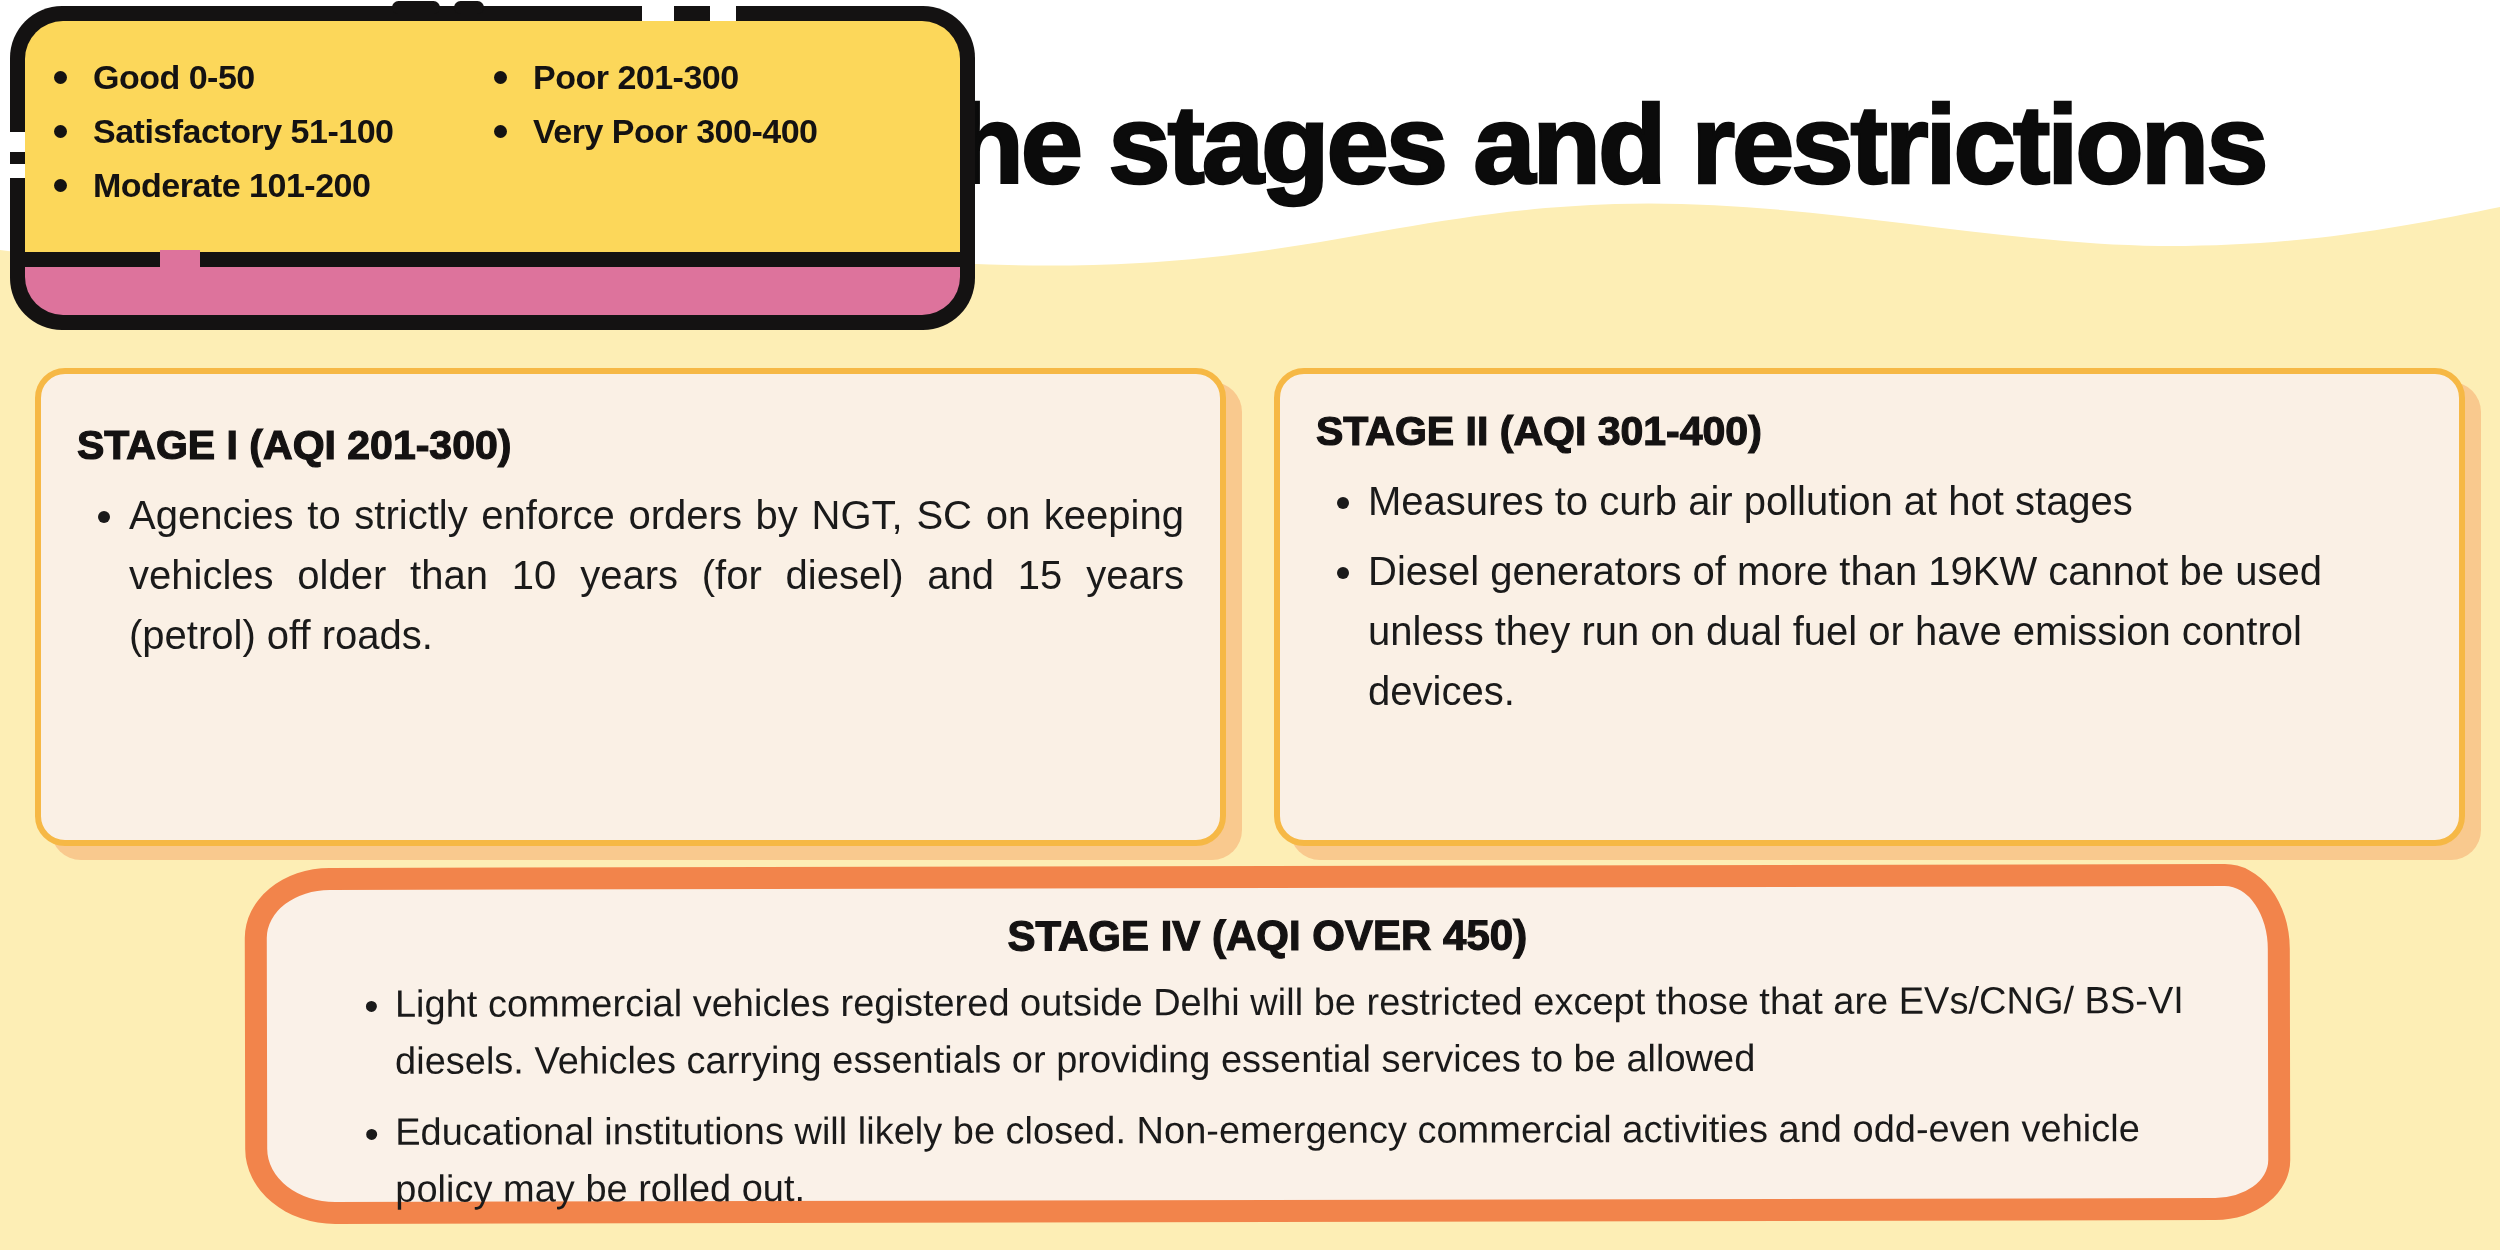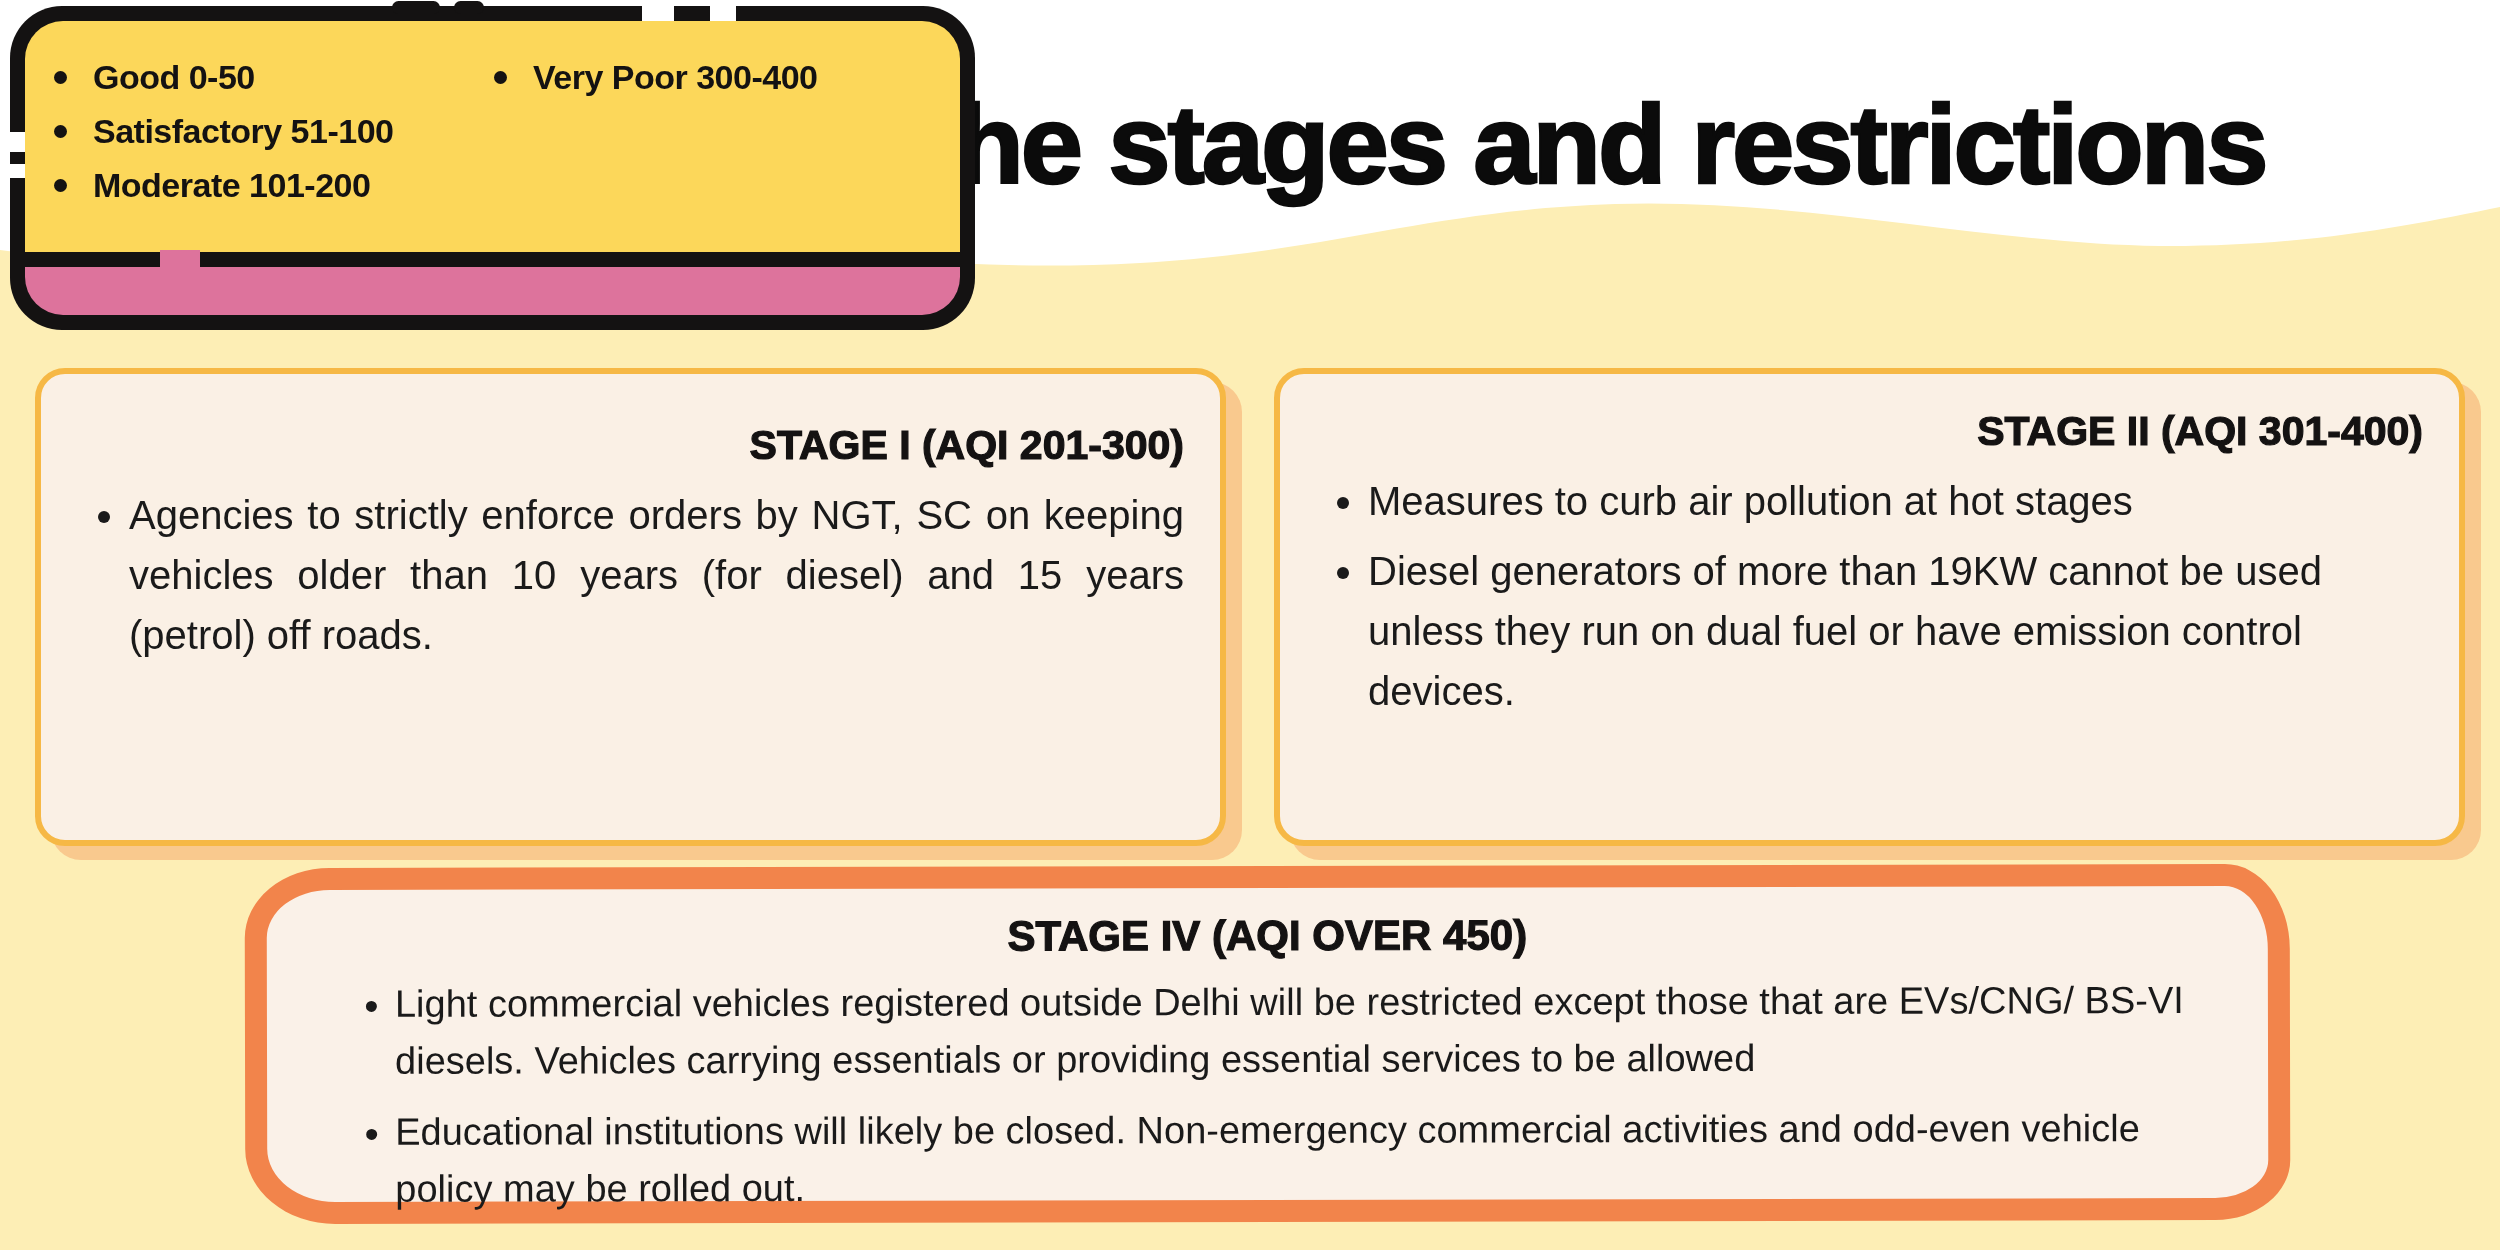--- a/index.html
+++ b/index.html
@@ -51,21 +51,21 @@
     position:absolute;left:35px;top:368px;width:2430px;height:478px;
     display:flex;gap:48px;z-index:2;
   }
   .stage-card{
     flex:1;box-sizing:border-box;height:478px;
     background:#FAF0E5;border:6px solid #F6B845;border-radius:30px;
     box-shadow:16px 14px 0 0 #F9C98E;
     padding:34px 36px 24px;
   }
   .stage-card h2{
-    margin:0 0 16px;text-align:right;font-size:41px;font-weight:800;
+    margin:0 0 16px;text-align:left;font-size:41px;font-weight:800;
     color:#141212;letter-spacing:0;-webkit-text-stroke:1.2px #141212;
     white-space:nowrap;
   }
   .stage-card ul{margin:0;padding-left:52px;}
   .stage-card li{
     font-size:40px;line-height:1.5;color:#1a1a1a;margin-bottom:10px;
   }
   .card-1 h2{margin-top:14px;}
   .card-1 li{text-align:justify;text-justify:inter-word;}
   .card-3 li{font-size:38px;line-height:1.45;margin-bottom:16px;}
@@ -119,20 +119,24 @@
       <li class="legend-item">
         <span class="dot"></span>
         <span>Satisfactory 51-100</span>
       </li>
       <li class="legend-item">
         <span class="dot"></span>
         <span>Moderate 101-200</span>
       </li>
       <li class="legend-item">
         <span class="dot"></span>
+        <span>Poor 201-300</span>
+      </li>
+      <li class="legend-item">
+        <span class="dot"></span>
         <span>Very Poor 300-400</span>
       </li>
     </ul>
   </div>
 
   <div class="main-title">The stages and restrictions</div>
 
   <div class="cards-row">
 
     <div class="stage-card card-1">

